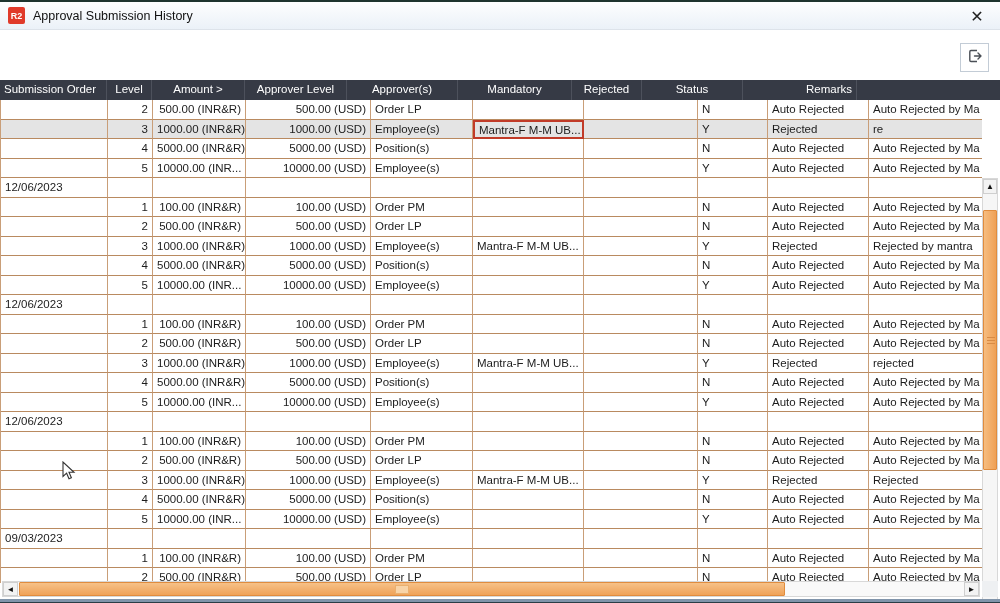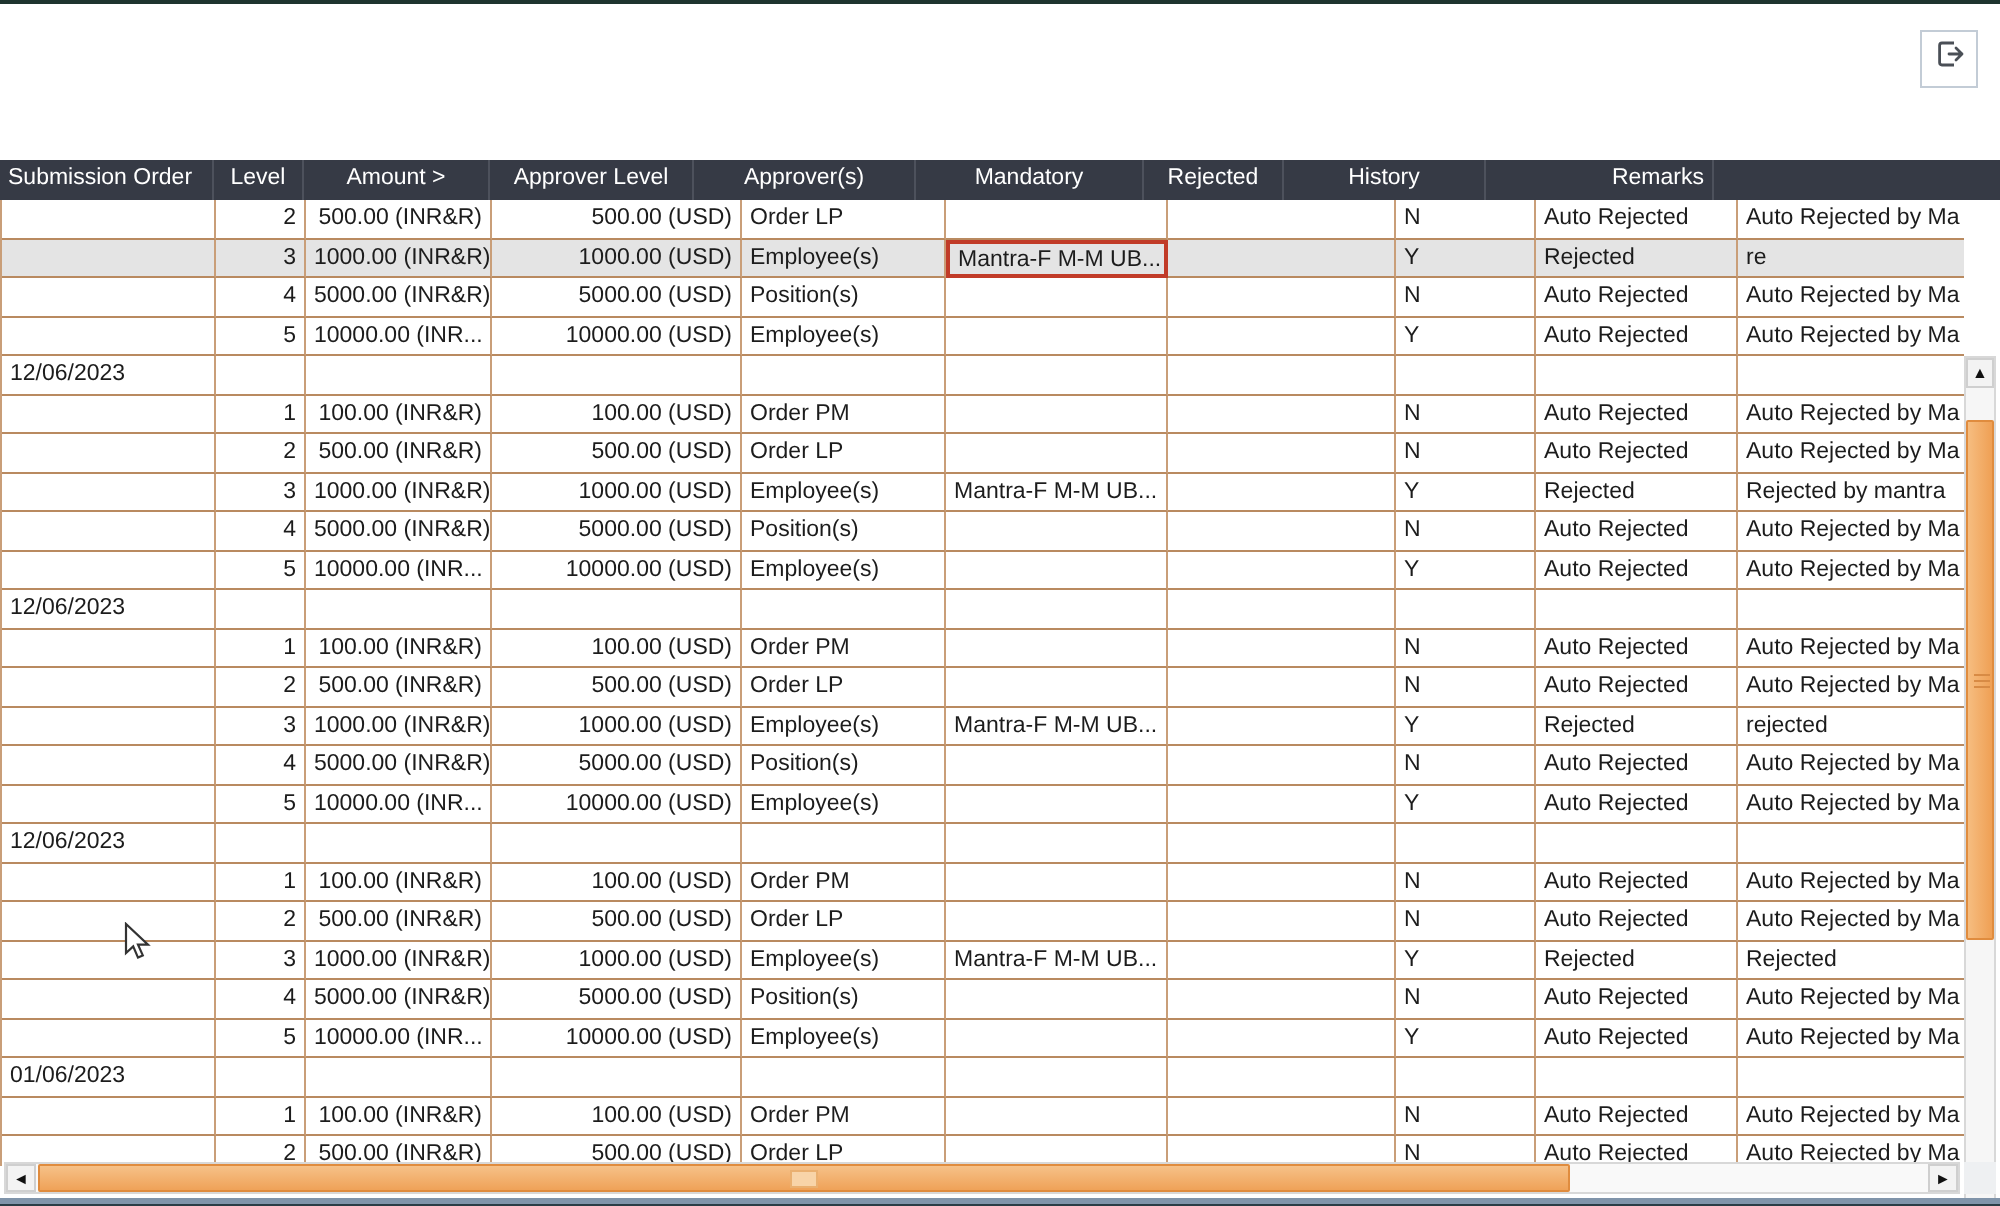--- a/index.html
+++ b/index.html
@@ -73,20 +73,25 @@
   .bottom-edge { position:absolute; left:0; bottom:0; width:1000px; height:4px;
                  background:#8094aa; border-bottom:1px solid #2a3d46; }
 
   .cursor { position:absolute; left:62px; top:461px; pointer-events:none; z-index:50; }
 </style>
 </head>
 <body>
 
 <div class="window">
 
+  <div class="titlebar">
+    <div class="app-logo">R2</div>
+    <div class="win-title">Approval Submission History</div>
+    <div class="close-btn">✕</div>
+  </div>
 
   <div class="toolbar">
     <div class="export-btn">
       <span>
         <svg width="20" height="20" viewBox="0 0 20 20">
           <path d="M12 4.5 H6 a1.2 1.2 0 0 0 -1.2 1.2 v8.6 a1.2 1.2 0 0 0 1.2 1.2 h6" fill="none" stroke="#4a4f56" stroke-width="1.4"></path>
           <path d="M9.5 10 h6.5 M13 7 l3 3 l-3 3" fill="none" stroke="#4a4f56" stroke-width="1.4" stroke-linecap="round" stroke-linejoin="round"></path>
         </svg>
       </span>
     </div>
@@ -94,21 +99,21 @@
 
   <div class="grid">
     <div class="ghead" id="ghead">
         <div class="hcell al" style="width: 107px;">Submission Order</div>
         <div class="hcell ac" style="width: 45px;">Level</div>
         <div class="hcell ac" style="width: 93px;">Amount &gt;</div>
         <div class="hcell ac" style="width: 102px;">Approver Level</div>
         <div class="hcell ac" style="width: 111px;">Approver(s)</div>
         <div class="hcell ac" style="width: 114px;">Mandatory</div>
         <div class="hcell ac" style="width: 70px;">Rejected</div>
-        <div class="hcell ac" style="width: 101px;">History</div>
+        <div class="hcell ac" style="width: 101px;">Status</div>
         <div class="hcell ar" style="width: 114px;">Remarks</div>
         <div class="hfill"></div>
       </div>
     <div class="gbody" id="gbody">
         <div class="grow">
           <div class="gcell al" style="width: 107px;"></div>
           <div class="gcell ar" style="width: 45px;">2</div>
           <div class="gcell ar" style="width: 93px;">500.00 (INR&amp;R)</div>
           <div class="gcell ar" style="width: 125px;">500.00 (USD)</div>
           <div class="gcell al" style="width: 102px;">Order LP</div>
@@ -364,21 +369,21 @@
           <div class="gcell ar" style="width: 93px;">10000.00 (INR...</div>
           <div class="gcell ar" style="width: 125px;">10000.00 (USD)</div>
           <div class="gcell al" style="width: 102px;">Employee(s)</div>
           <div class="gcell al" style="width: 111px;"></div>
           <div class="gcell al" style="width: 114px;"></div>
           <div class="gcell al" style="width: 70px;">Y</div>
           <div class="gcell al" style="width: 101px;">Auto Rejected</div>
           <div class="gcell al" style="width: 114px;">Auto Rejected by Ma</div>
         </div>
         <div class="grow">
-          <div class="gcell al" style="width: 107px;">01/06/2023</div>
+          <div class="gcell al" style="width: 107px;">09/03/2023</div>
           <div class="gcell ar" style="width: 45px;"></div>
           <div class="gcell ar" style="width: 93px;"></div>
           <div class="gcell ar" style="width: 125px;"></div>
           <div class="gcell al" style="width: 102px;"></div>
           <div class="gcell al" style="width: 111px;"></div>
           <div class="gcell al" style="width: 114px;"></div>
           <div class="gcell al" style="width: 70px;"></div>
           <div class="gcell al" style="width: 101px;"></div>
           <div class="gcell al" style="width: 114px;"></div>
         </div>

